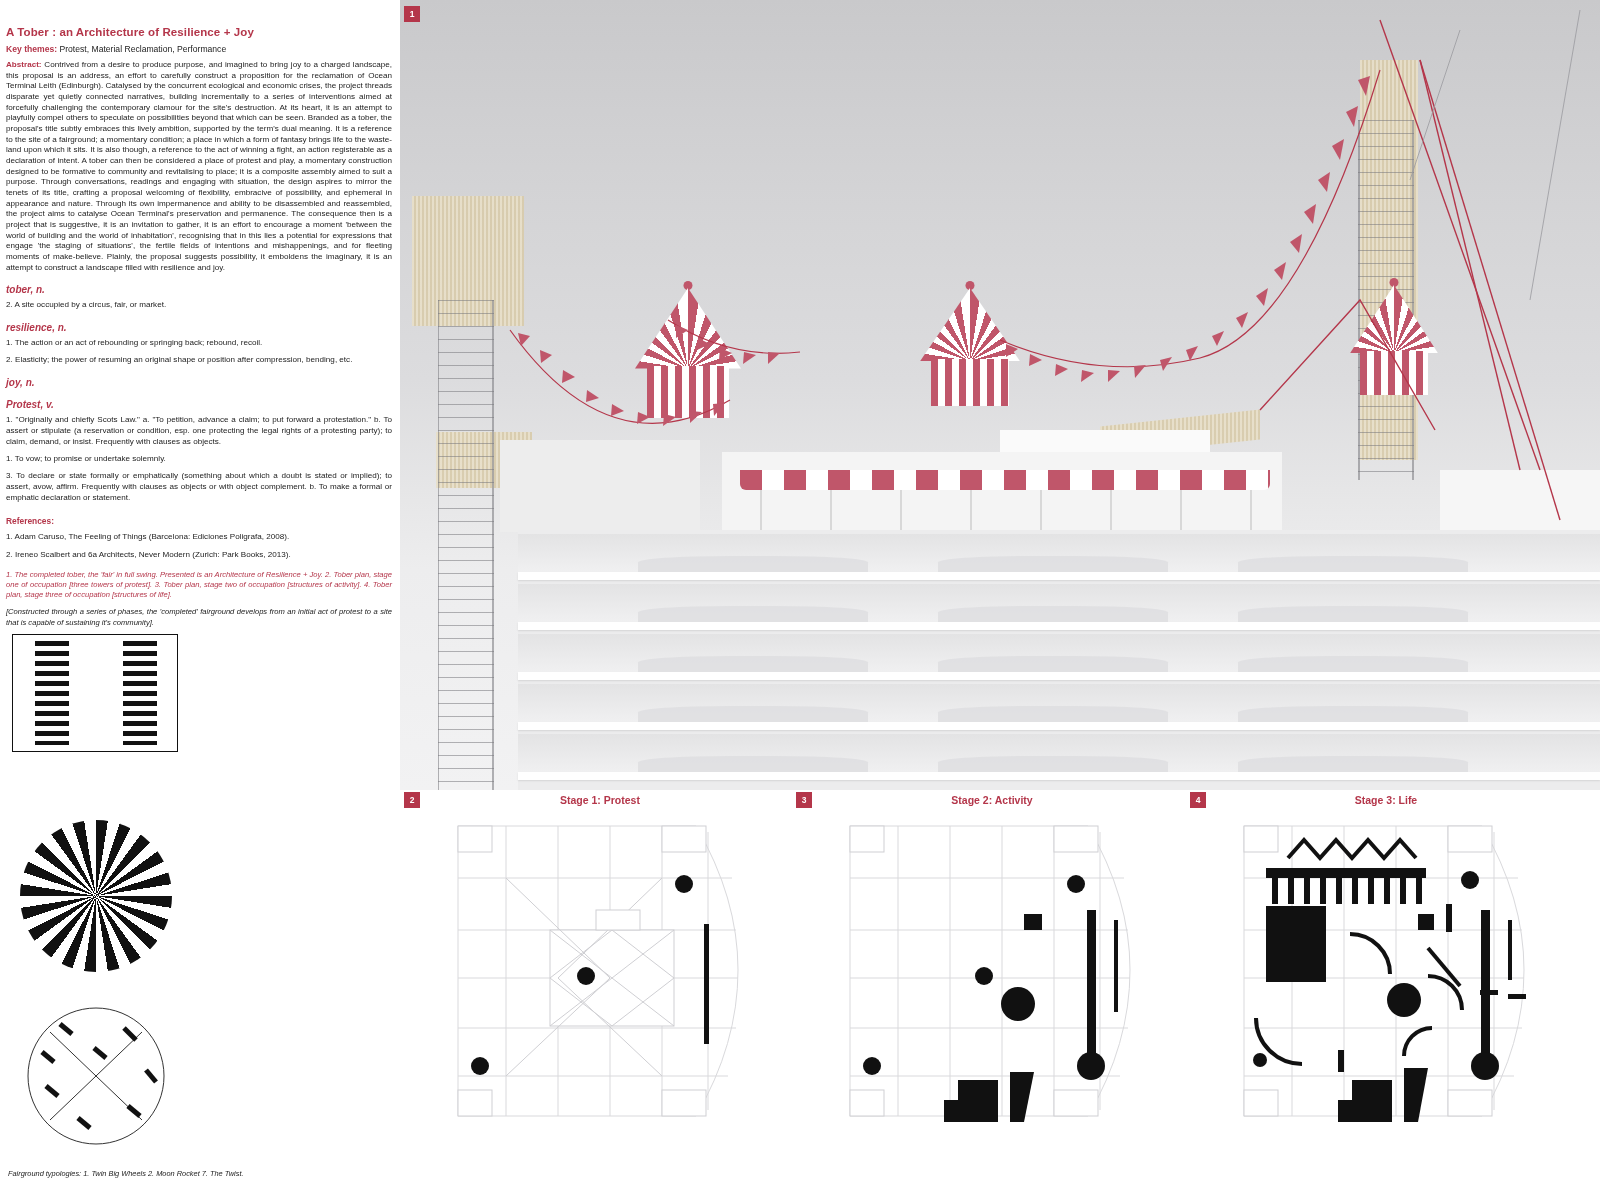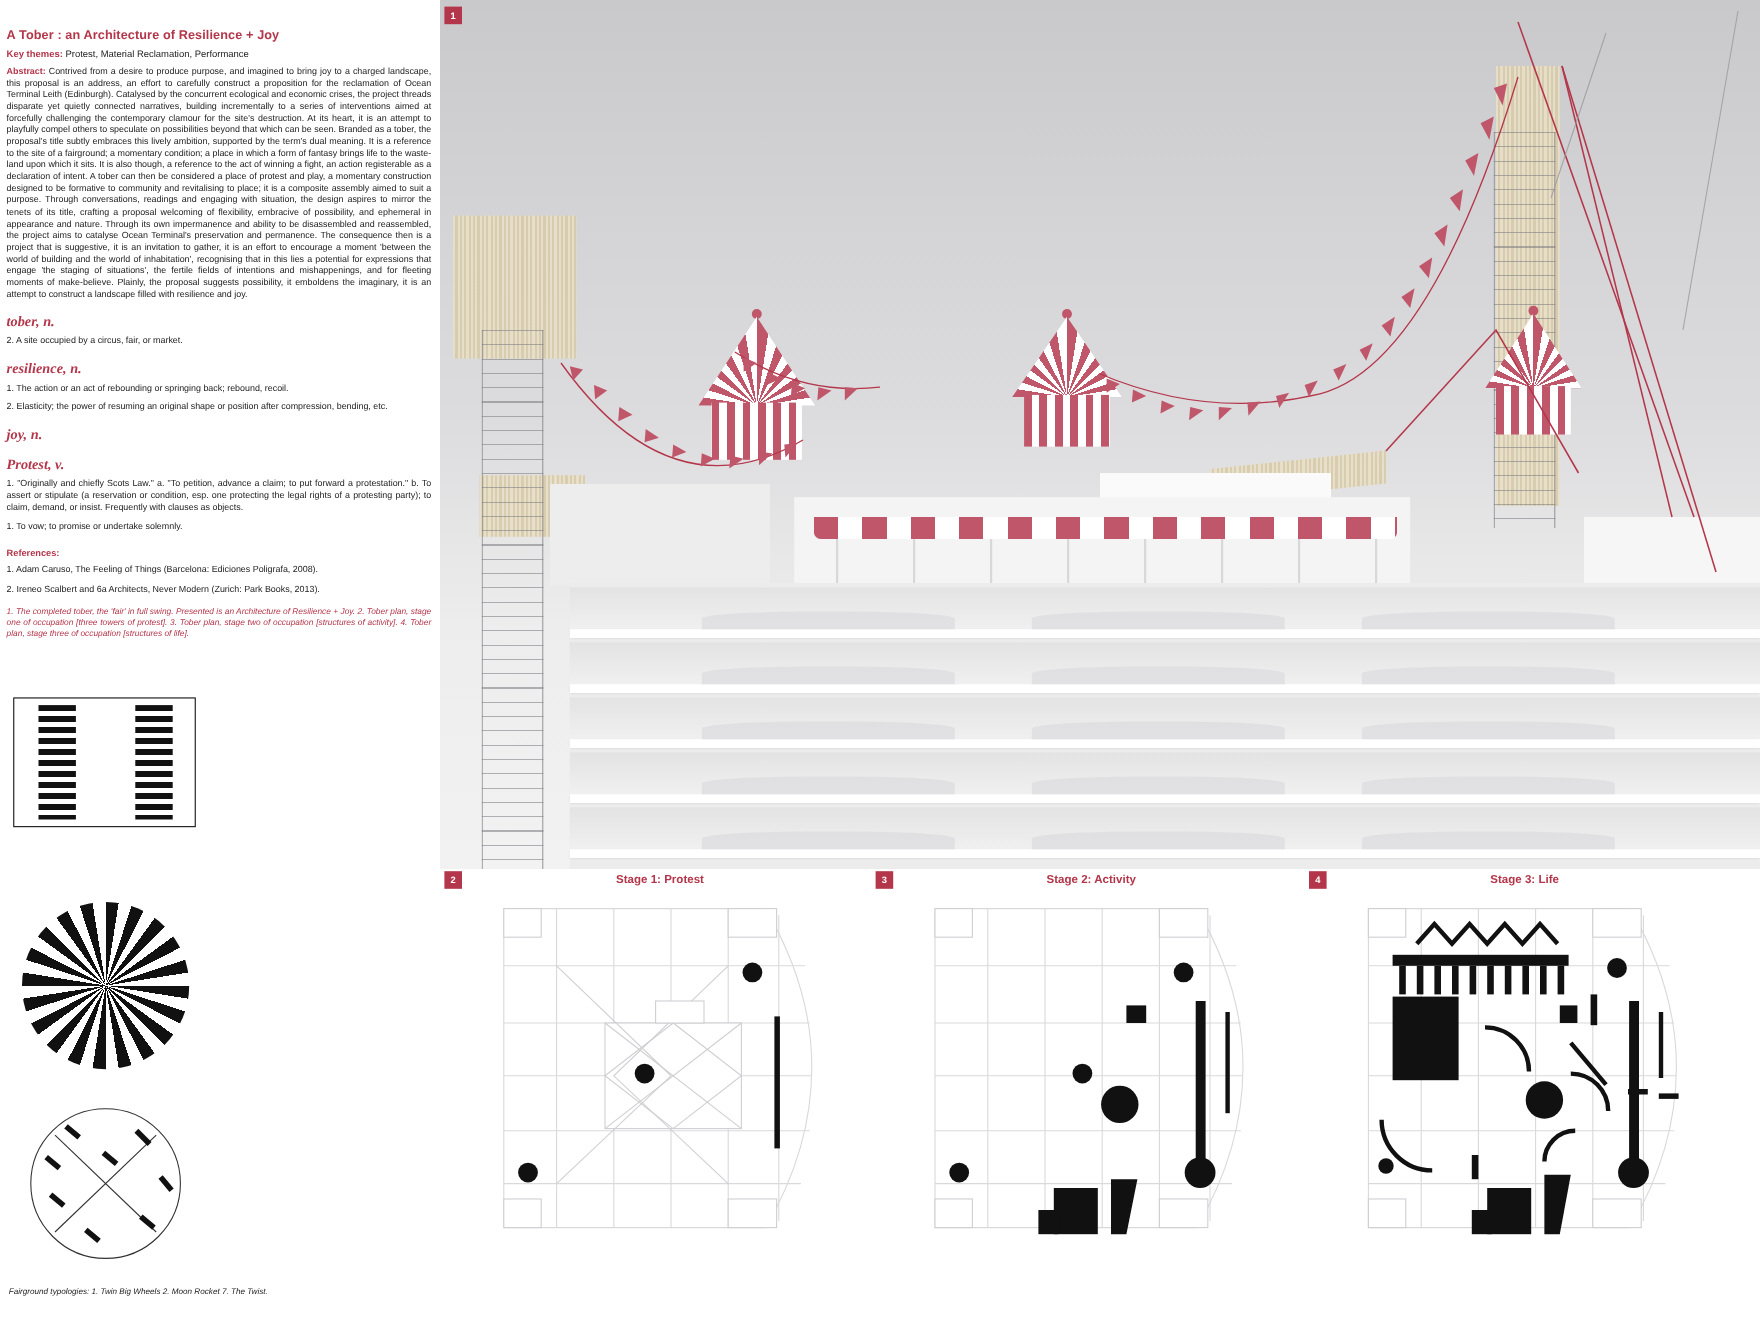--- a/index.html
+++ b/index.html
@@ -6,21 +6,21 @@
   body{width:1600px;height:1201px;position:relative;font-family:"Liberation Sans",sans-serif;color:#222;overflow:hidden;}
   .board{position:absolute;inset:0;}
 
   
   .left{position:absolute;left:0;top:0;width:400px;height:1201px;padding:6px 8px 0 6px;box-sizing:border-box;}
   .title{color:#b4364a;font-size:11.5px;font-weight:bold;margin:20px 0 6px 0;letter-spacing:.1px;}
   .keythemes{font-size:8.6px;margin-bottom:6px;}
   .keythemes b{color:#b4364a;}
   .abstract{font-size:8.1px;line-height:1.32;text-align:justify;}
   .abstract b{color:#b4364a;}
-  .defhead{color:#b4364a;font-size:13px;font-style:italic;font-weight:bold;margin:11px 0 5px 0;font-family:Liberation Serif, serif;}
+  .defhead{color:#b4364a;font-size:10px;font-style:italic;font-weight:bold;margin:11px 0 5px 0;}
   .defline{font-size:8.1px;line-height:1.35;margin:0 0 6px 0;text-align:justify;}
   .refhead{color:#b4364a;font-size:8.4px;font-weight:bold;margin:12px 0 6px 0;}
   .refline{font-size:8.1px;line-height:1.35;margin:0 0 7px 0;}
   .capred{color:#b4364a;font-size:7.6px;font-style:italic;line-height:1.35;margin:9px 0 7px 0;text-align:justify;}
   .capblk{color:#222;font-size:7.6px;font-style:italic;line-height:1.35;margin:0 0 7px 0;text-align:justify;}
 
   
   .fig-stripes{position:absolute;left:12px;top:634px;width:166px;height:118px;border:1px solid #111;background:#fff;box-sizing:border-box;}
   .stripecol{position:absolute;top:6px;bottom:6px;width:34px;
     background:repeating-linear-gradient(to bottom,#111 0 5px,#fff 5px 10px);}
@@ -121,26 +121,28 @@
 
     <div class="defhead">resilience, n.</div>
     <div class="defline">1. The action or an act of rebounding or springing back; rebound, recoil.</div>
     <div class="defline">2. Elasticity; the power of resuming an original shape or position after compression, bending, etc.</div>
 
     <div class="defhead">joy, n.</div>
 
     <div class="defhead">Protest, v.</div>
     <div class="defline">1. "Originally and chiefly Scots Law." a. "To petition, advance a claim; to put forward a protestation." b.  To assert or stipulate (a reservation or condition, esp. one protecting the legal rights of a protesting party); to claim, demand, or insist. Frequently with clauses as objects.</div>
     <div class="defline">1. To vow; to promise or undertake solemnly.</div>
+    <div class="defline">3. To declare or state formally or emphatically (something about which a doubt is stated or implied); to assert, avow, affirm. Frequently with clauses as objects or with object complement. b. To make a formal or emphatic declaration or statement.</div>
 
     <div class="refhead">References:</div>
     <div class="refline">1. Adam Caruso, The Feeling of Things (Barcelona: Ediciones Poligrafa, 2008).</div>
     <div class="refline">2. Ireneo Scalbert and 6a Architects, Never Modern (Zurich: Park Books, 2013).</div>
 
     <div class="capred">1. The completed tober, the 'fair' in full swing. Presented is an Architecture of Resilience + Joy. 2. Tober plan, stage one of occupation [three towers of protest]. 3. Tober plan, stage two of occupation [structures of activity]. 4. Tober plan, stage three of occupation [structures of life].</div>
+    <div class="capblk">[Constructed through a series of phases, the 'completed' fairground develops from an initial act of protest to a site that is capable of sustaining it's community].</div>
   </div>
 
   <div class="fig-stripes">
     <div class="stripecol a"></div>
     <div class="stripecol b"></div>
   </div>
 
   <div class="fig-disc">
     <div class="disc">
       <div class="rays"></div>

